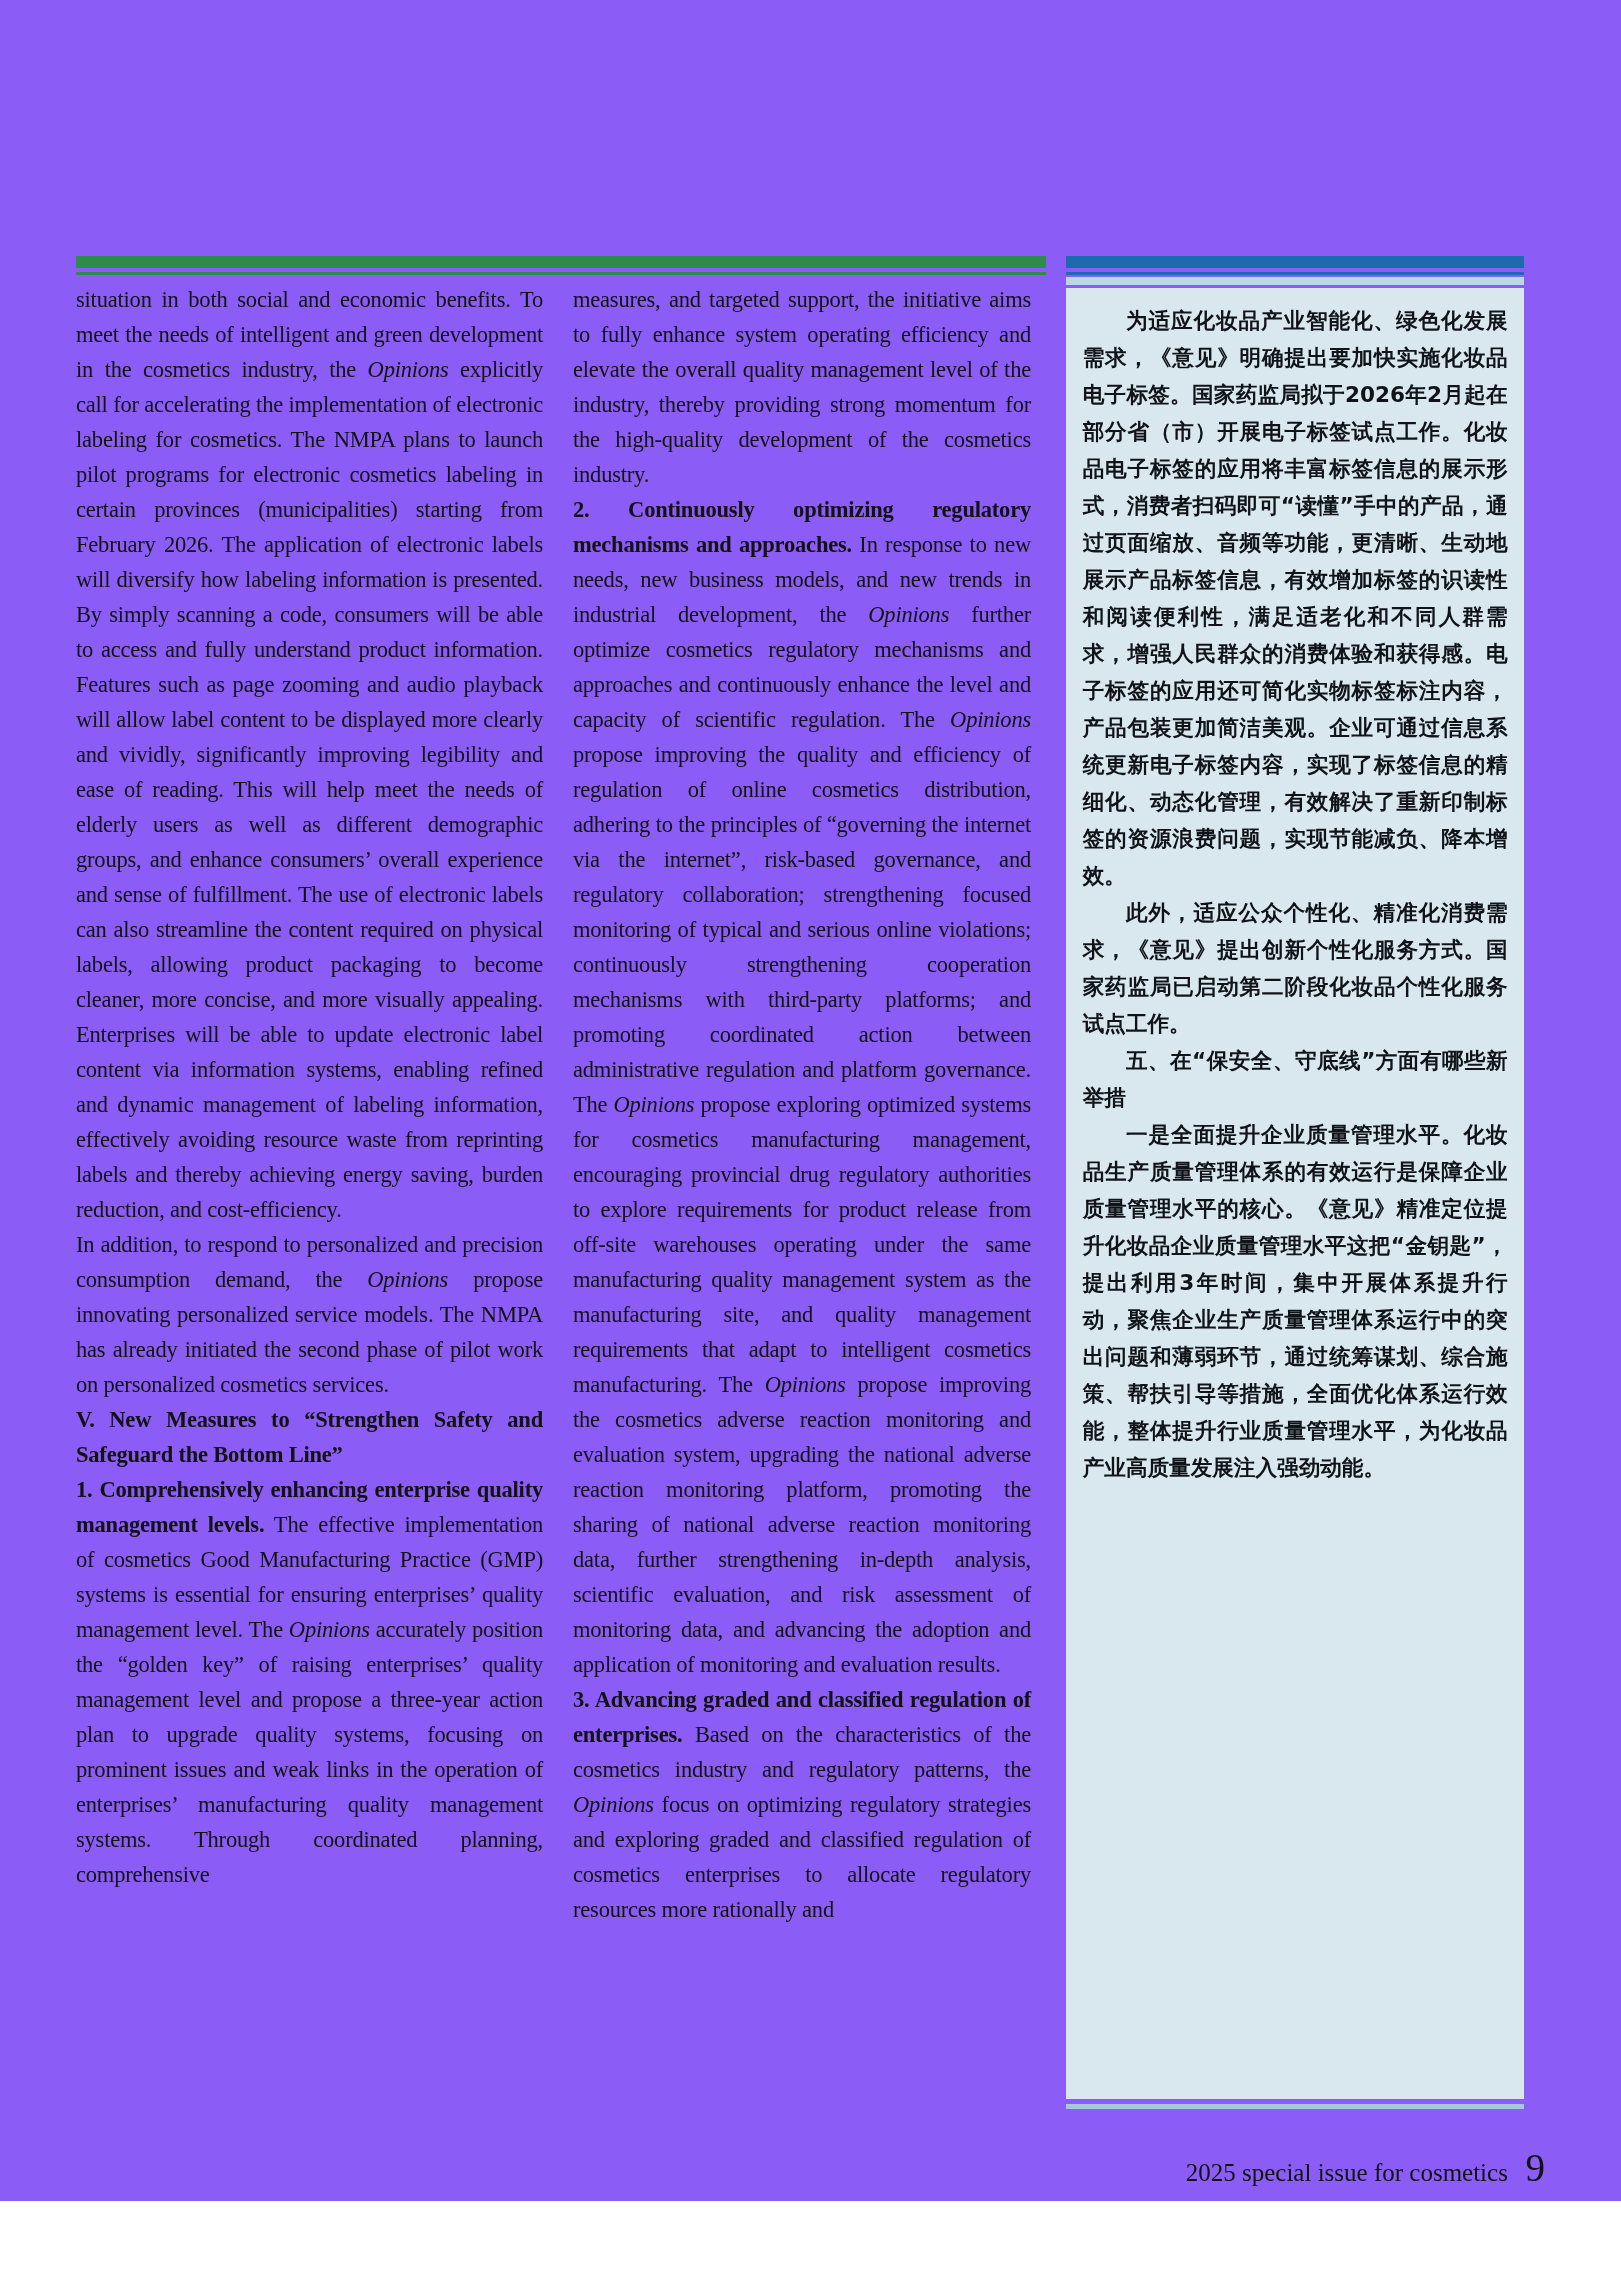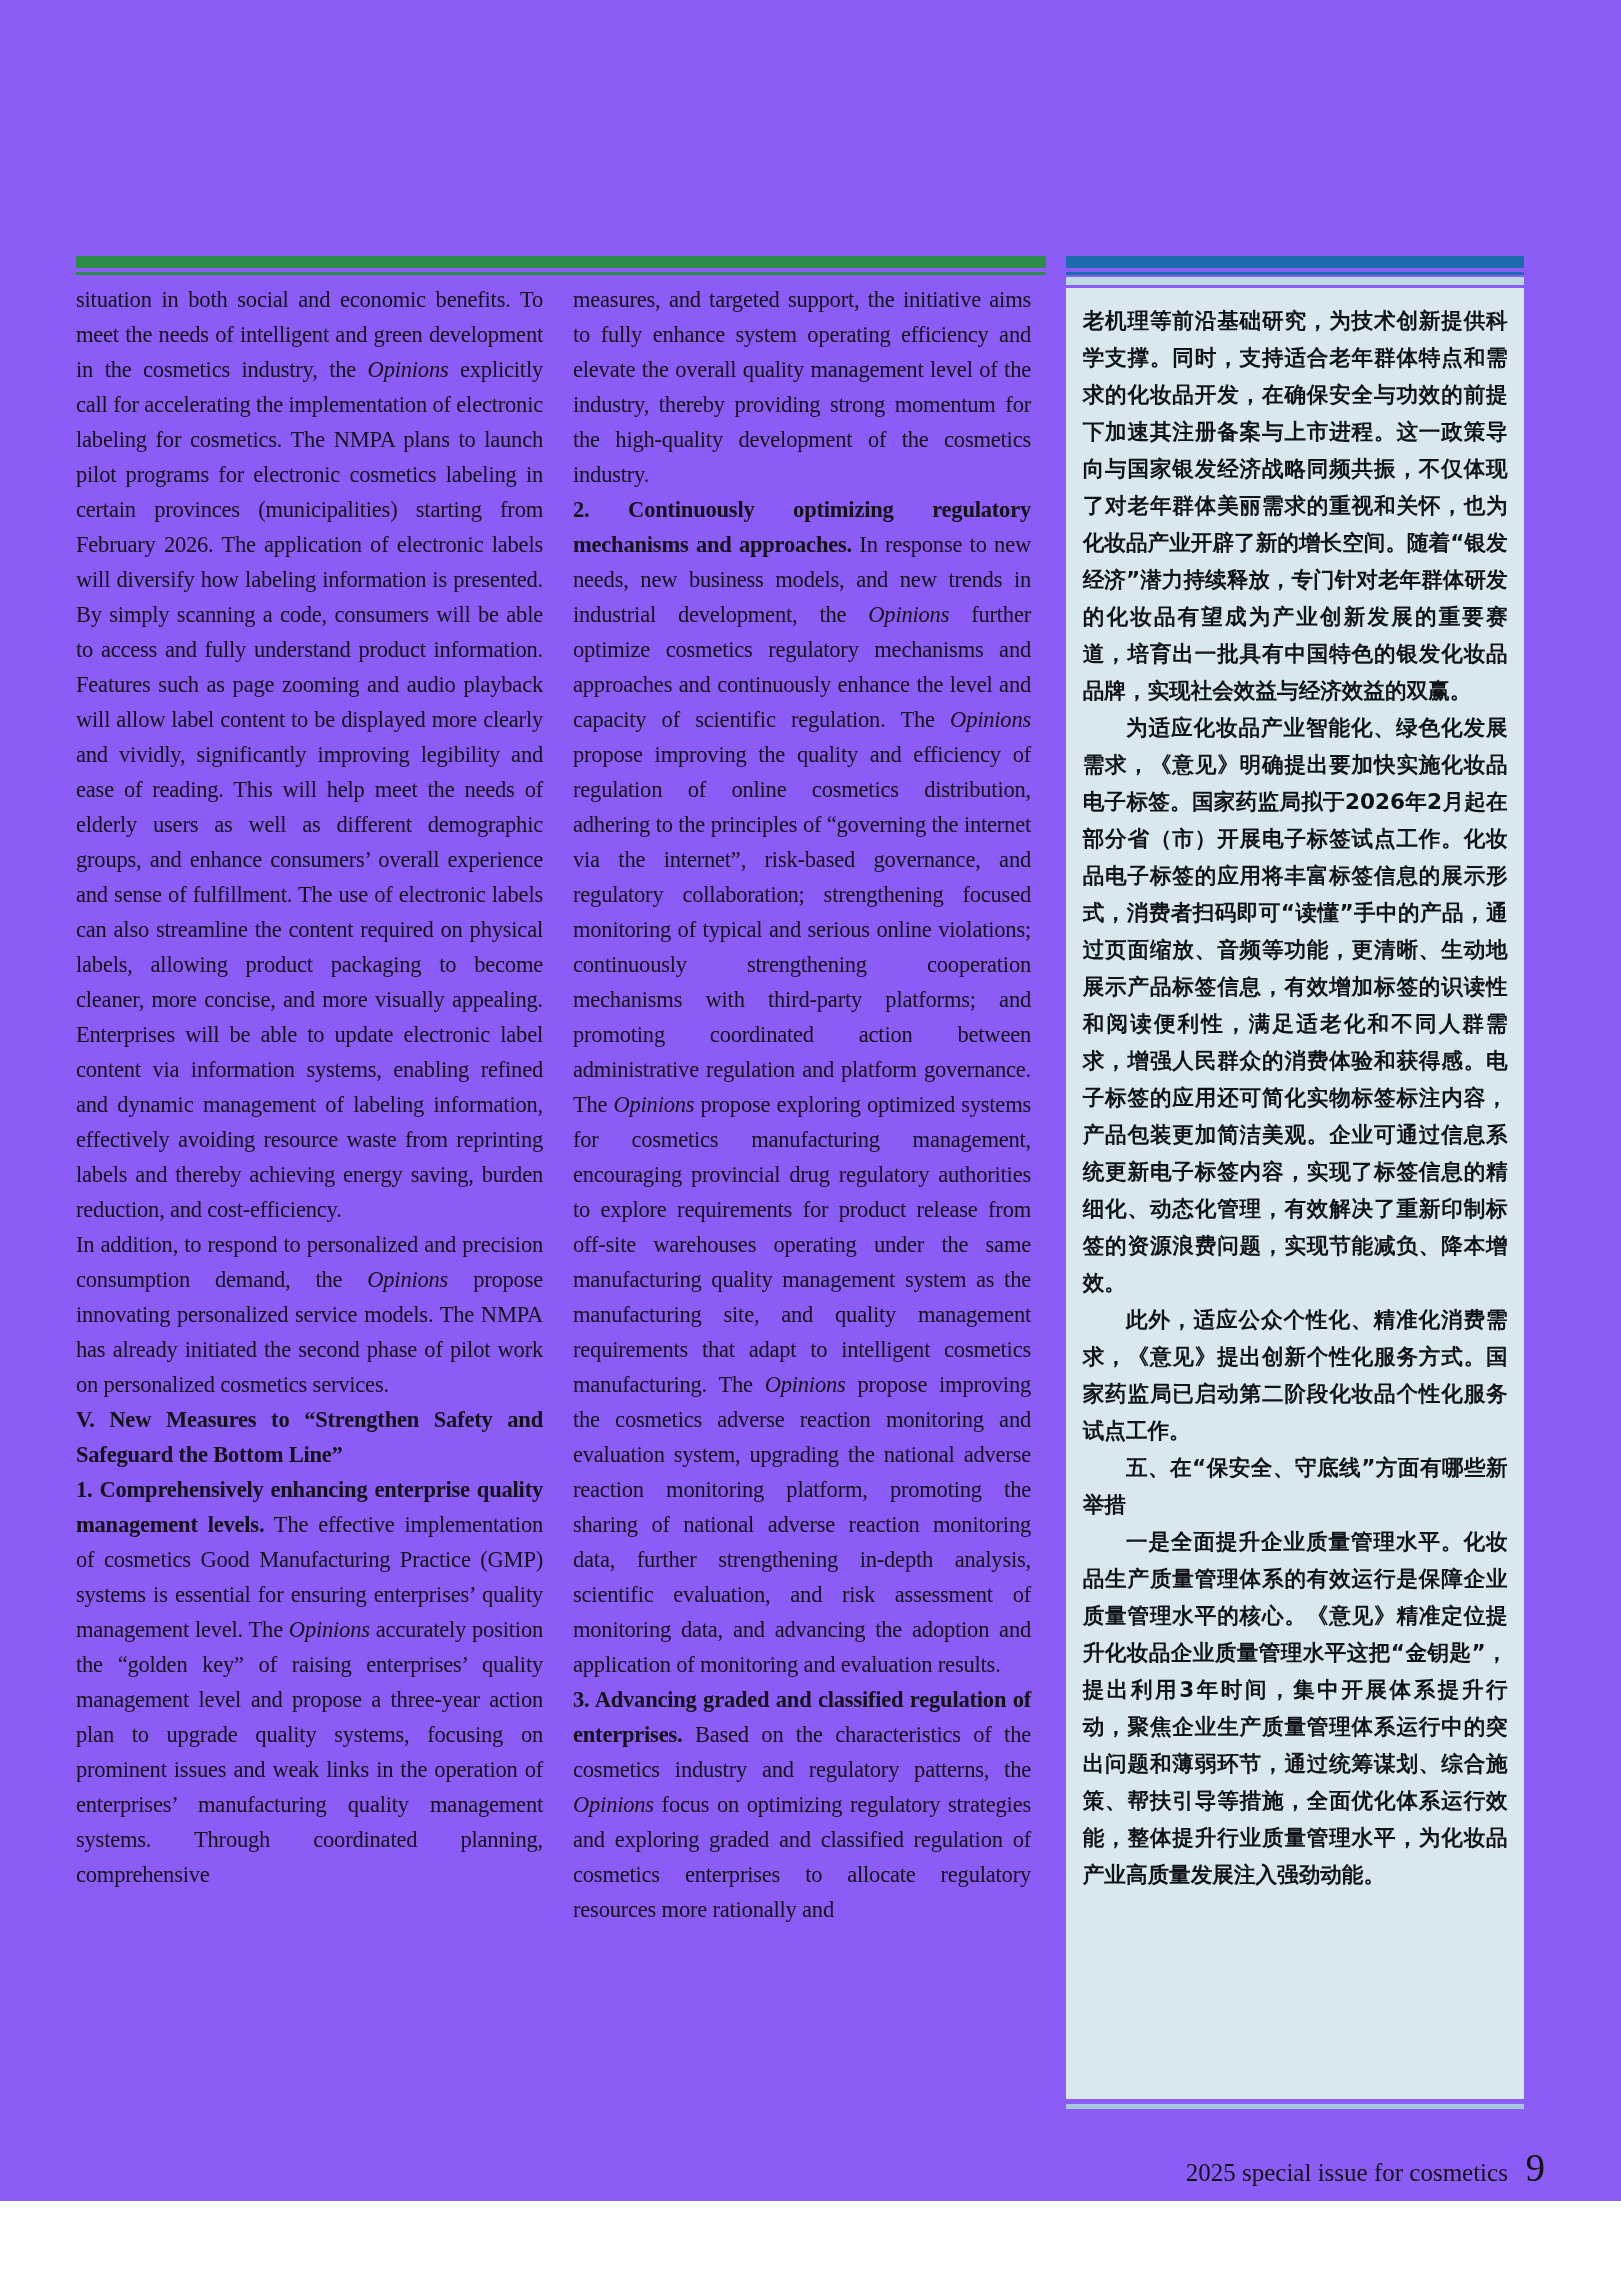--- a/index.html
+++ b/index.html
@@ -72,21 +72,20 @@
       <p><span class="b">1. Comprehensively enhancing enterprise quality management levels.</span><span> The effective implementation of cosmetics Good Manufacturing Practice (GMP) systems is essential for ensuring enterprises’ quality management level. The </span><span class="i">Opinions</span><span> accurately position the “golden key” of raising enterprises’ quality management level and propose a three-year action plan to upgrade quality systems, focusing on prominent issues and weak links in the operation of enterprises’ manufacturing quality management systems. Through coordinated planning, comprehensive</span></p>
     </div>
   <div class="encol" id="col2">
       <p><span>measures, and targeted support, the initiative aims to fully enhance system operating efficiency and elevate the overall quality management level of the industry, thereby providing strong momentum for the high-quality development of the cosmetics industry.</span></p>
       <p><span class="b">2. Continuously optimizing regulatory mechanisms and approaches.</span><span> In response to new needs, new business models, and new trends in industrial development, the </span><span class="i">Opinions</span><span> further optimize cosmetics regulatory mechanisms and approaches and continuously enhance the level and capacity of scientific regulation. The </span><span class="i">Opinions</span><span> propose improving the quality and efficiency of regulation of online cosmetics distribution, adhering to the principles of “governing the internet via the internet”, risk-based governance, and regulatory collaboration; strengthening focused monitoring of typical and serious online violations; continuously strengthening cooperation mechanisms with third-party platforms; and promoting coordinated action between administrative regulation and platform governance. The </span><span class="i">Opinions</span><span> propose exploring optimized systems for cosmetics manufacturing management, encouraging provincial drug regulatory authorities to explore requirements for product release from off-site warehouses operating under the same manufacturing quality management system as the manufacturing site, and quality management requirements that adapt to intelligent cosmetics manufacturing. The </span><span class="i">Opinions</span><span> propose improving the cosmetics adverse reaction monitoring and evaluation system, upgrading the national adverse reaction monitoring platform, promoting the sharing of national adverse reaction monitoring data, further strengthening in-depth analysis, scientific evaluation, and risk assessment of monitoring data, and advancing the adoption and application of monitoring and evaluation results.</span></p>
       <p><span class="b">3. Advancing graded and classified regulation of enterprises.</span><span> Based on the characteristics of the cosmetics industry and regulatory patterns, the </span><span class="i">Opinions</span><span> focus on optimizing regulatory strategies and exploring graded and classified regulation of cosmetics enterprises to allocate regulatory resources more rationally and</span></p>
     </div>
 
   <div class="panel" style="background: rgb(217, 232, 239);">
     <div class="zh">
-        <p><span>老机理等前沿基础研究，为技术创新提供科学支撑。同时，支持适合老年群体特点和需求的化妆品开发，在确保安全与功效的前提下加速其注册备案与上市进程。这一政策导向与国家银发经济战略同频共振，不仅体现了对老年群体美丽需求的重视和关怀，也为化妆品产业开辟了新的增长空间。随着“银发经济”潜力持续释放，专门针对老年群体研发的化妆品有望成为产业创新发展的重要赛道，培育出一批具有中国特色的银发化妆品品牌，实现社会效益与经济效益的双赢。</span></p>
         <p class="indent"><span>为适应化妆品产业智能化、绿色化发展需求，《意见》明确提出要加快实施化妆品电子标签。国家药监局拟于2026年2月起在部分省（市）开展电子标签试点工作。化妆品电子标签的应用将丰富标签信息的展示形式，消费者扫码即可“读懂”手中的产品，通过页面缩放、音频等功能，更清晰、生动地展示产品标签信息，有效增加标签的识读性和阅读便利性，满足适老化和不同人群需求，增强人民群众的消费体验和获得感。电子标签的应用还可简化实物标签标注内容，产品包装更加简洁美观。企业可通过信息系统更新电子标签内容，实现了标签信息的精细化、动态化管理，有效解决了重新印制标签的资源浪费问题，实现节能减负、降本增效。</span></p>
         <p class="indent"><span>此外，适应公众个性化、精准化消费需求，《意见》提出创新个性化服务方式。国家药监局已启动第二阶段化妆品个性化服务试点工作。</span></p>
         <p class="indent"><span class="b">五、在“保安全、守底线”方面有哪些新举措</span></p>
         <p class="indent"><span class="b">一是全面提升企业质量管理水平。</span><span>化妆品生产质量管理体系的有效运行是保障企业质量管理水平的核心。《意见》精准定位提升化妆品企业质量管理水平这把“金钥匙”，提出利用3年时间，集中开展体系提升行动，聚焦企业生产质量管理体系运行中的突出问题和薄弱环节，通过统筹谋划、综合施策、帮扶引导等措施，全面优化体系运行效能，整体提升行业质量管理水平，为化妆品产业高质量发展注入强劲动能。</span></p>
       </div>
   </div>
   <div class="bar panel-bottom-strip" style="background: rgb(165, 201, 218);"></div>
 
   <div class="footer">
     <span class="ftext">2025 special issue for cosmetics</span>

